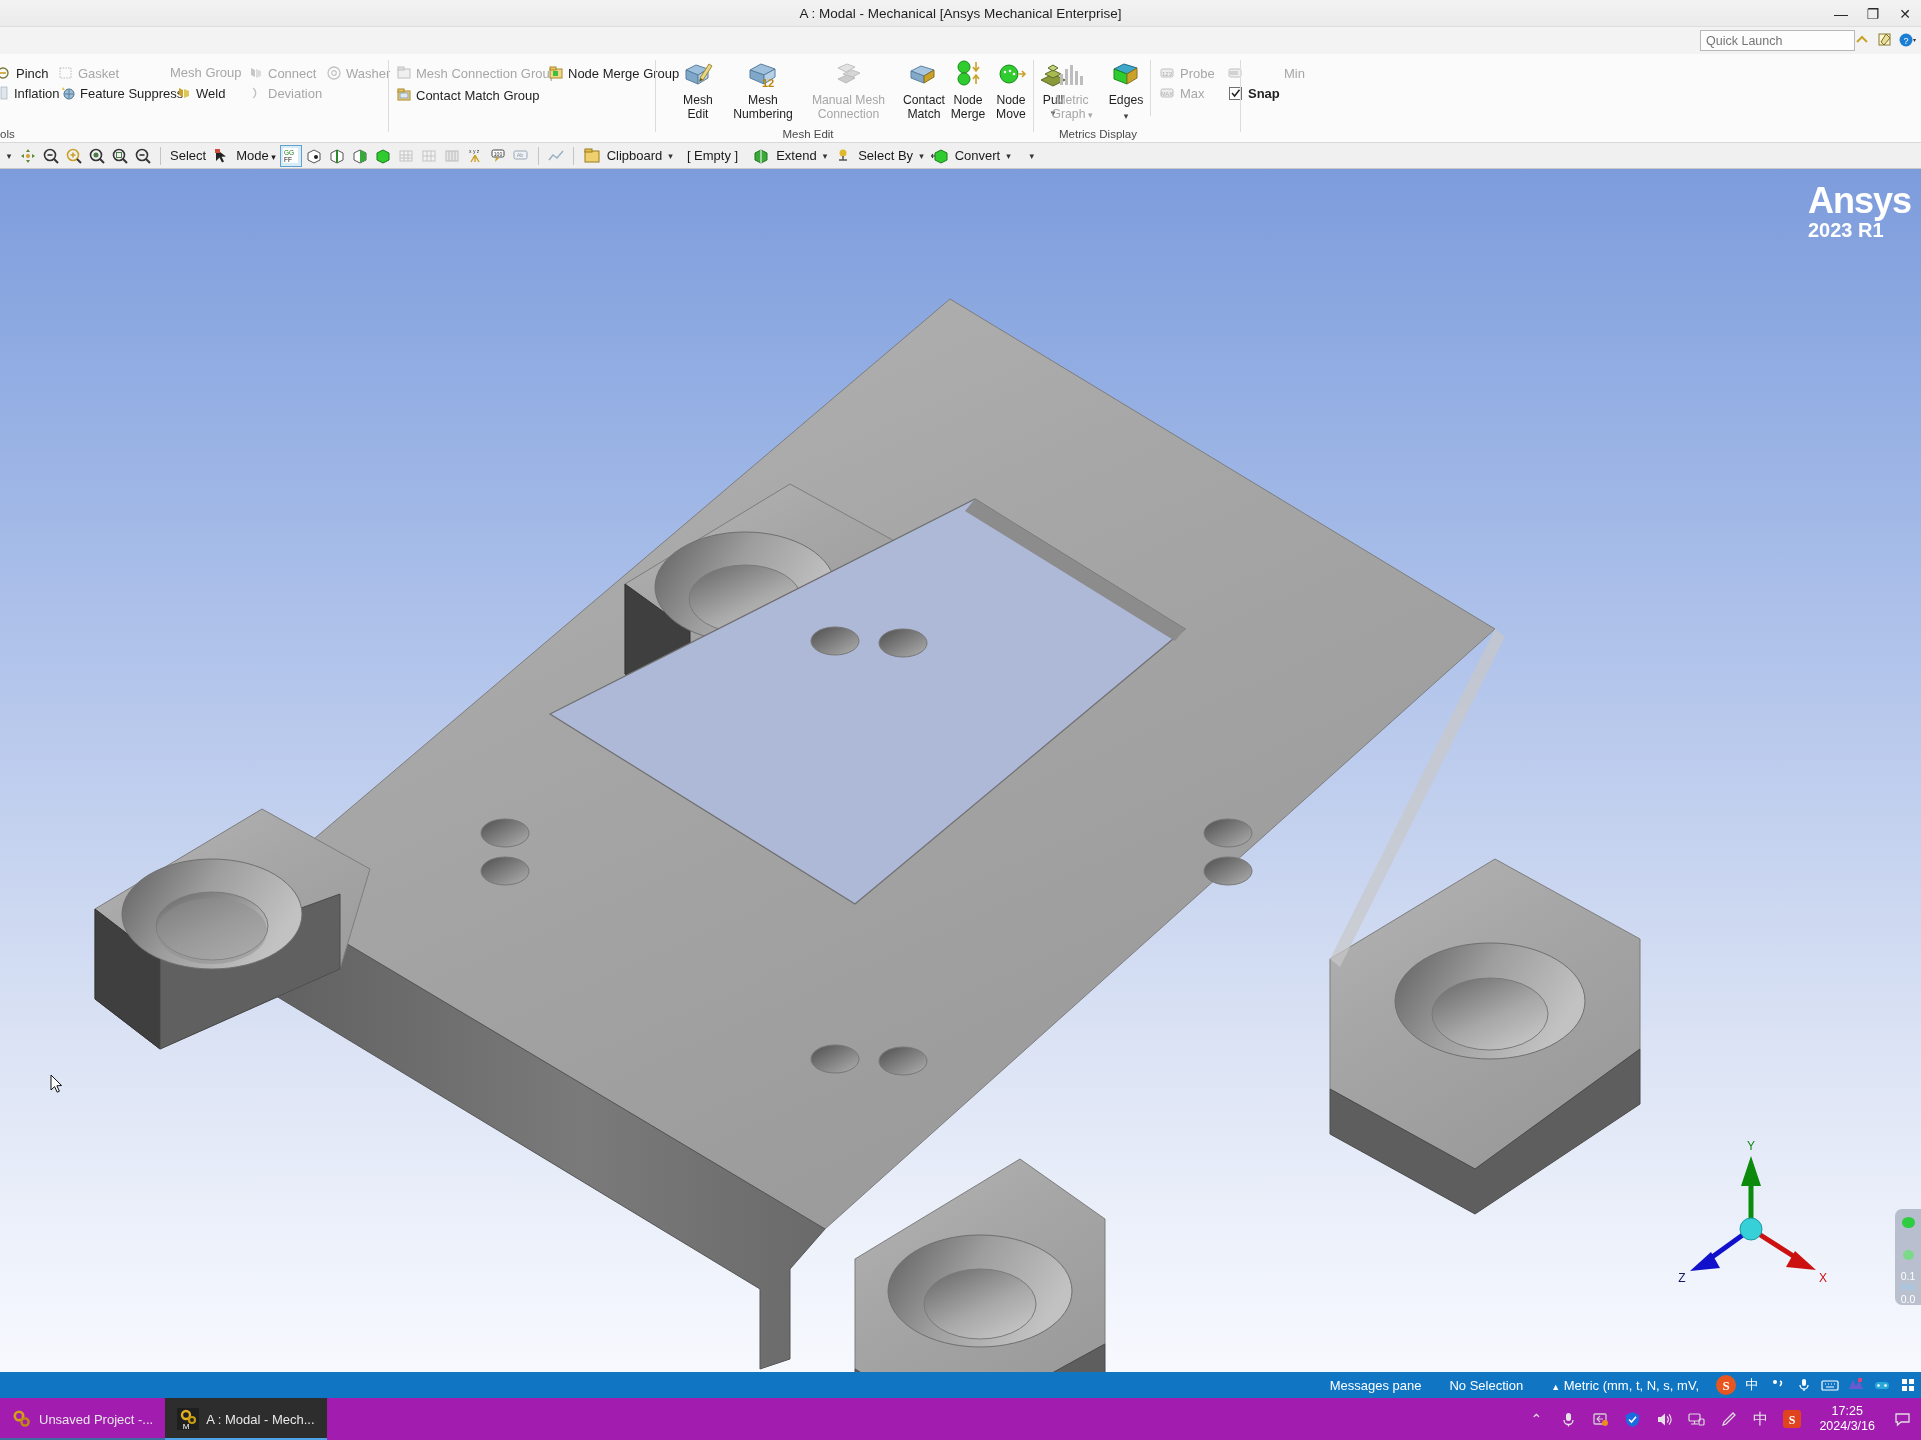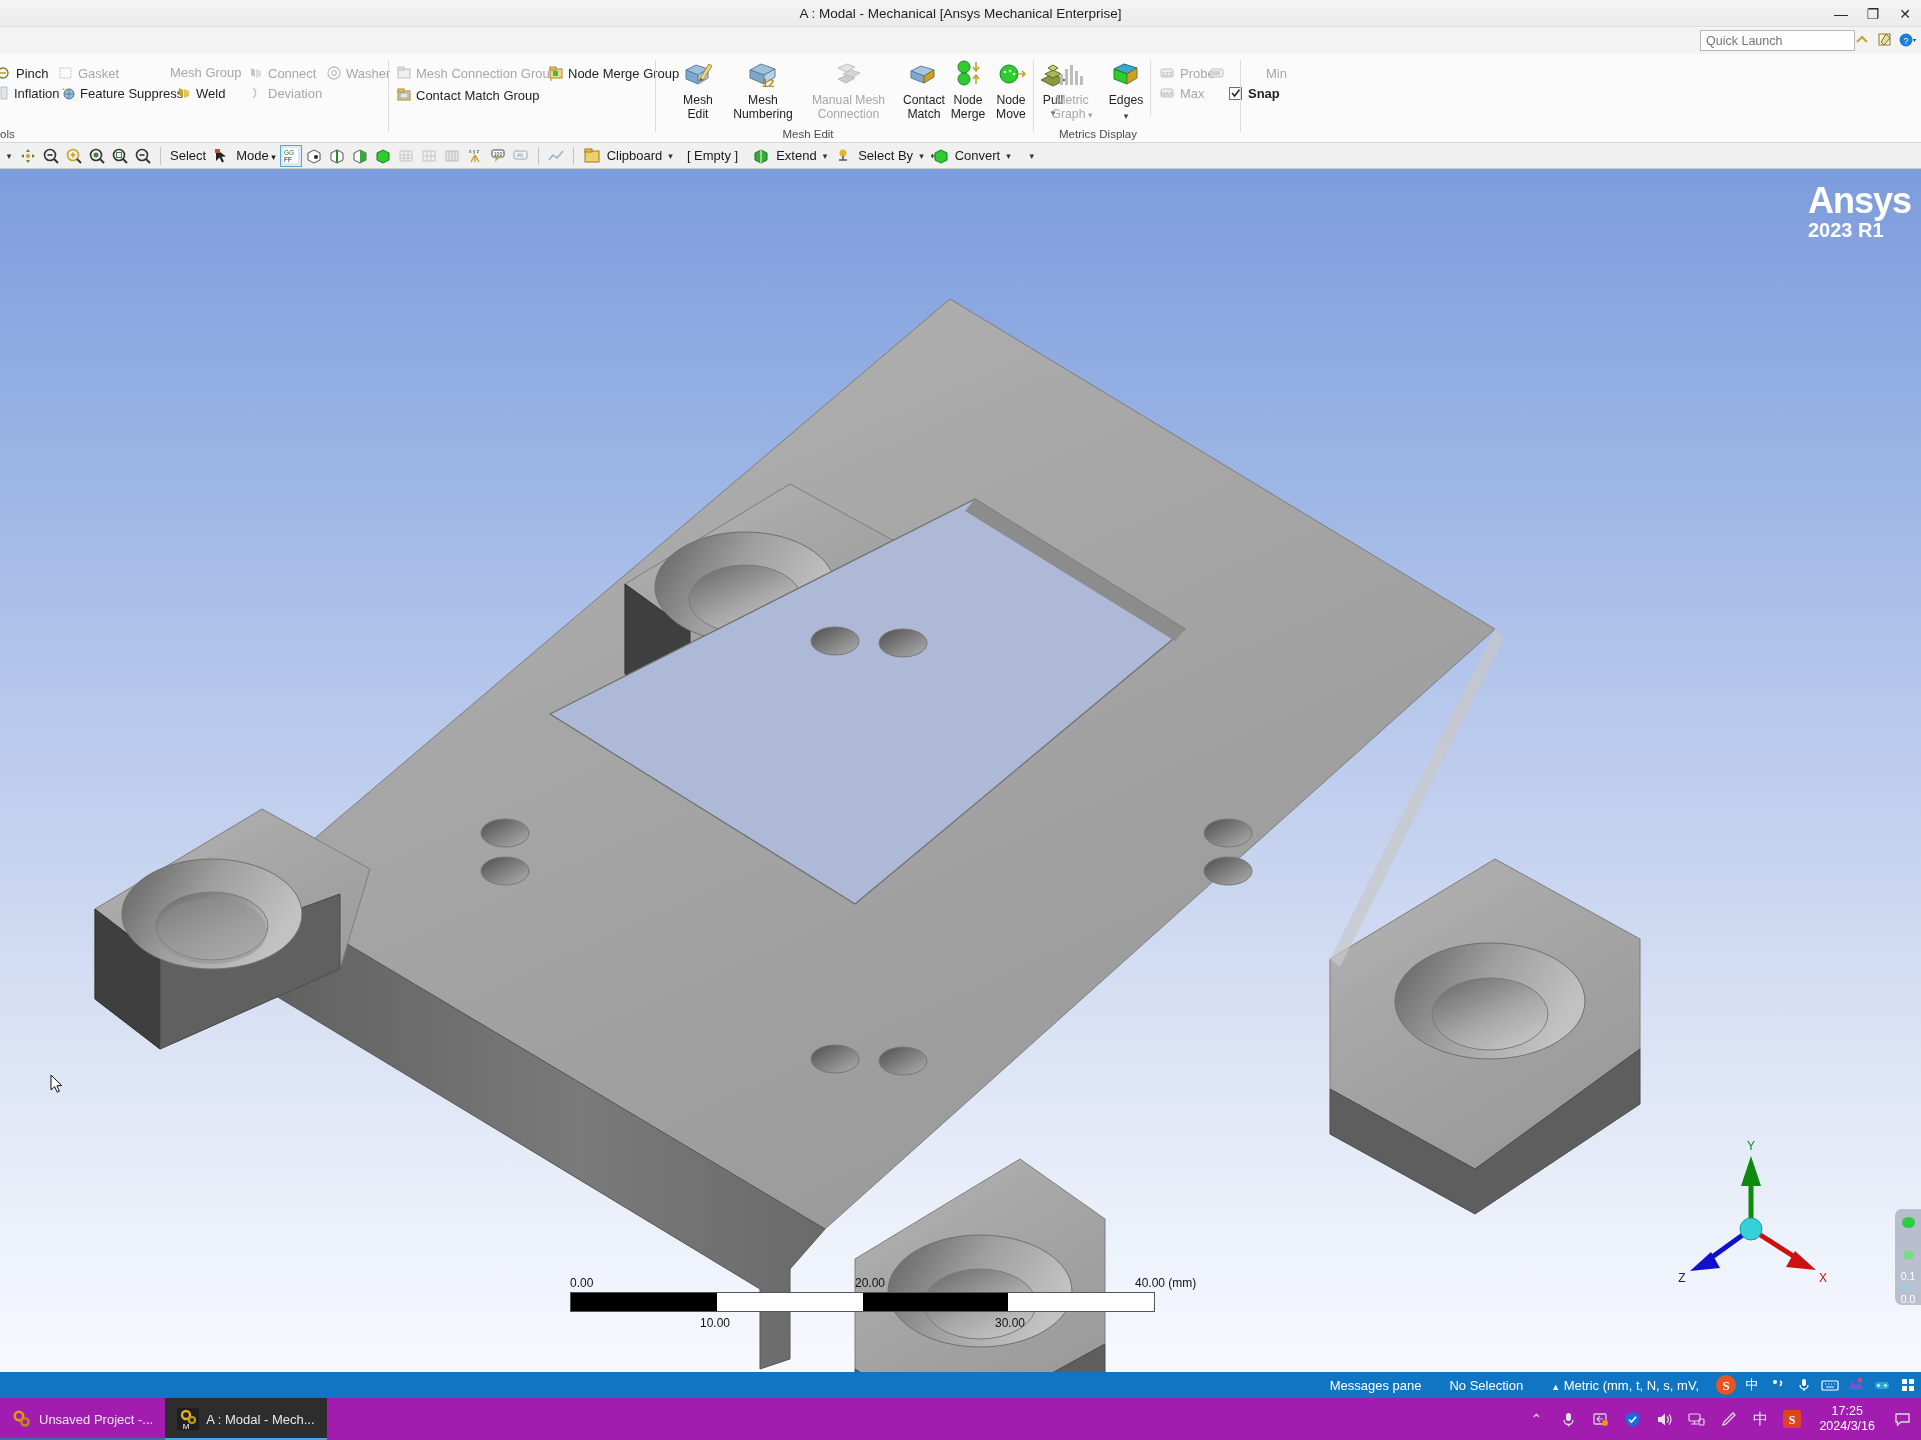--- a/index.html
+++ b/index.html
@@ -374,21 +374,21 @@
 
     <div class="rib-sep" style="left:112px;top:6px;height:56px;"></div>
 
     <div class="small-cmd dis" style="left:122px;top:11px;">
       <svg class="ic16" viewBox="0 0 16 16">
           <rect x="1" y="4" width="12" height="8" rx="1.5" fill="#eee" stroke="#c0c0c0"></rect>
           <text x="7" y="10.5" font-size="6" fill="#adadad" text-anchor="middle" font-family="Liberation Sans">123</text>
         </svg>
       <span>Probe</span>
     </div>
-    <div class="small-cmd dis" style="left:172px;top:11px;gap:40px;">
+    <div class="small-cmd dis" style="left:190px;top:11px;gap:40px;">
       <svg class="ic16" viewBox="0 0 16 16">
           <rect x="1" y="4" width="12" height="8" rx="1.5" fill="#eee" stroke="#c0c0c0"></rect>
           <path d="M3 6 L3 10 M5 6 L5 10 M7 6 L7 10 M9 6 L9 10" stroke="#b5b5b5"></path>
         </svg>
       <span>Min</span>
     </div>
     <div class="small-cmd dis" style="left:122px;top:31px;">
       <svg class="ic16" viewBox="0 0 16 16">
           <rect x="1" y="4" width="12" height="8" rx="1.5" fill="#eee" stroke="#c0c0c0"></rect>
           <text x="7" y="10.5" font-size="5.5" fill="#adadad" text-anchor="middle" font-family="Liberation Sans">MAX</text>
@@ -653,37 +653,20 @@
     <ellipse cx="835" cy="890" rx="24" ry="14" fill="url(#holeG)" stroke="#777"></ellipse>
     <ellipse cx="903" cy="892" rx="24" ry="14" fill="url(#holeG)" stroke="#777"></ellipse>
     <ellipse cx="505" cy="664" rx="24" ry="14" fill="url(#holeG)" stroke="#777"></ellipse>
     <ellipse cx="505" cy="702" rx="24" ry="14" fill="url(#holeG)" stroke="#777"></ellipse>
     <ellipse cx="1228" cy="664" rx="24" ry="14" fill="url(#holeG)" stroke="#777"></ellipse>
     <ellipse cx="1228" cy="702" rx="24" ry="14" fill="url(#holeG)" stroke="#777"></ellipse>
 
     <path d="M1495 460 L1330 790 L1340 798 L1505 468 Z" fill="#c8c8c8" opacity="0.7"></path>
   </svg>
 
-  <div class="scalebar">
-    <div class="sb-top">
-      <span class="sb-lab" style="left:0;">0.00</span>
-      <span class="sb-lab" style="left:285px;">20.00</span>
-      <span class="sb-lab" style="left:565px;">40.00 (mm)</span>
-    </div>
-    <div class="sb-bar">
-      <div class="sb-seg b"></div>
-        <div class="sb-seg w"></div>
-        <div class="sb-seg b"></div>
-        <div class="sb-seg w"></div>
-    </div>
-    <div class="sb-bot">
-      <span class="sb-lab" style="left:130px;">10.00</span>
-      <span class="sb-lab" style="left:425px;">30.00</span>
-    </div>
-  </div>
 
   <svg class="triad" viewBox="0 0 170 170">
     <line x1="85" y1="95" x2="85" y2="40" stroke="#0b8a0b" stroke-width="5"></line>
     <path d="M85 22 L95 52 L75 52 Z" fill="#0b8a0b"></path>
     <text x="85" y="16" font-size="12" fill="#0b8a0b" text-anchor="middle" font-family="Liberation Sans">Y</text>
     <line x1="85" y1="95" x2="132" y2="125" stroke="#cc1111" stroke-width="5"></line>
     <path d="M150 136 L120 133 L129 117 Z" fill="#cc1111"></path>
     <text x="157" y="148" font-size="12" fill="#cc1111" text-anchor="middle" font-family="Liberation Sans">X</text>
     <line x1="85" y1="95" x2="42" y2="126" stroke="#1111cc" stroke-width="5"></line>
     <path d="M24 137 L54 134 L45 118 Z" fill="#1111cc"></path>

